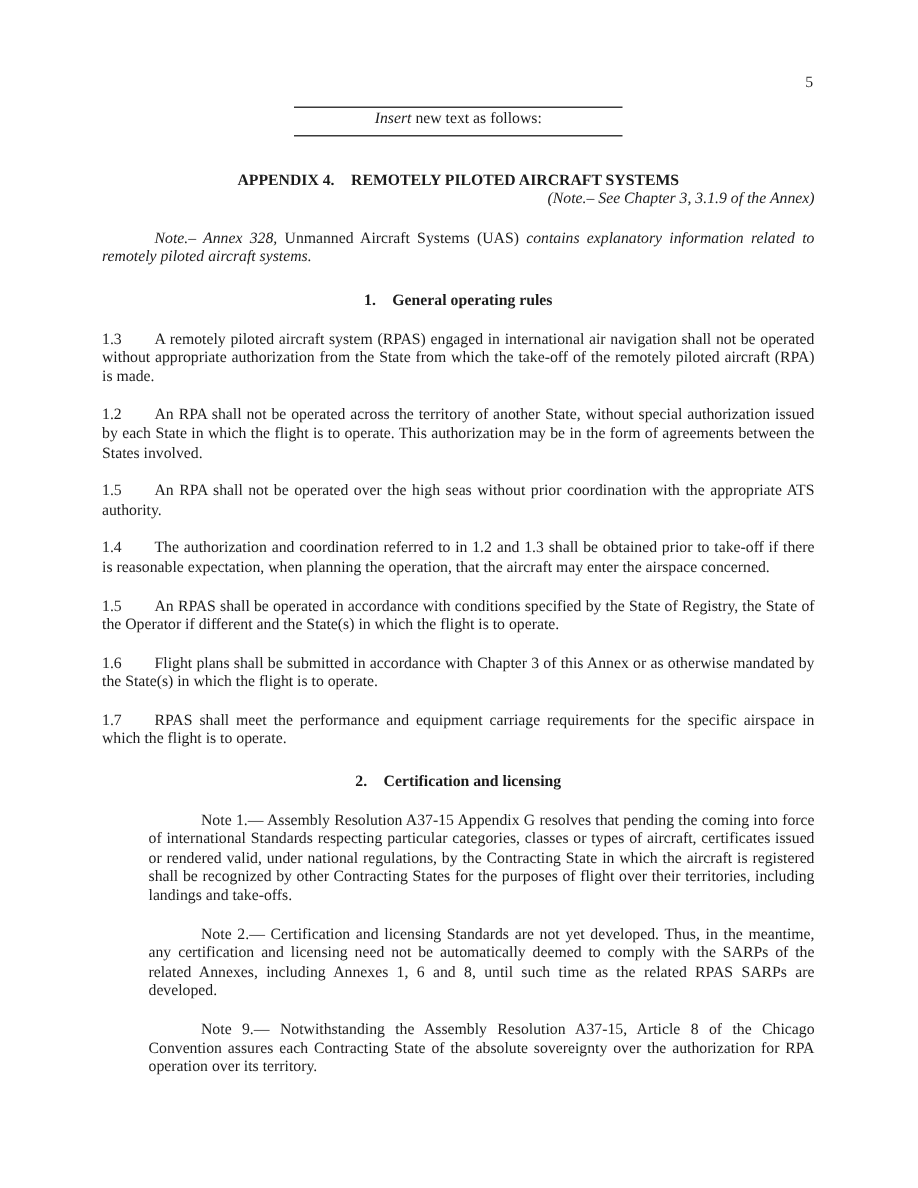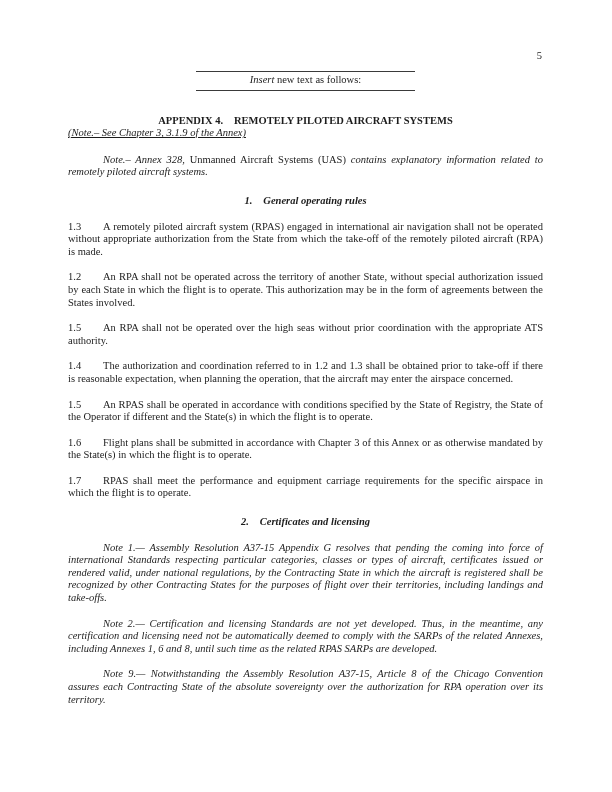--- a/index.html
+++ b/index.html
@@ -39,51 +39,49 @@
   }
   .italic { font-style: italic; }
   .roman  { font-style: normal; margin-top: 28px; }
   .appendix-heading {
     margin-top: 24px;
     text-align: center;
     font-weight: bold;
   }
   .heading-gap { margin-right: 11px; }
   .appendix-subnote {
-    text-align: left;
+    text-align: right;
     font-style: italic;
-    text-decoration: underline;
   }
   .intro-note {
     margin-top: 14px;
     text-align: justify;
     text-indent: 35px;
     font-style: italic;
   }
   .section-heading {
     margin-top: 16px;
     text-align: center;
     font-weight: bold;
-    font-style: italic;
   }
   p { margin: 0; }
   .para {
     margin-top: 13px;
     text-align: justify;
   }
   .pnum {
     display: inline-block;
     width: 35px;
     font-style: normal;
   }
   .note-para {
     margin-top: 13px;
     text-align: justify;
     text-indent: 35px;
-    font-style: italic;
+    margin-left: 31px;
   }
 </style>
 </head>
 <body>
 
 <div class="page">
 
   <div class="page-number">5</div>
 
   <div class="content">
@@ -113,21 +111,21 @@
 
     <p class="para"><span class="pnum">1.4</span><span>The authorization and coordination referred to in 1.2 and 1.3 shall be obtained prior to take-off if there is reasonable expectation, when planning the operation, that the aircraft may enter the airspace concerned.</span></p>
 
     <p class="para"><span class="pnum">1.5</span><span>An RPAS shall be operated in accordance with conditions specified by the State of Registry, the State of the Operator if different and the State(s) in which the flight is to operate.</span></p>
 
     <p class="para"><span class="pnum">1.6</span><span>Flight plans shall be submitted in accordance with Chapter 3 of this Annex or as otherwise mandated by the State(s) in which the flight is to operate.</span></p>
 
     <p class="para"><span class="pnum">1.7</span><span>RPAS shall meet the performance and equipment carriage requirements for the specific airspace in which the flight is to operate.</span></p>
 
     <div class="section-heading">
-      <span class="heading-gap">2.</span><span>Certificates and licensing</span>
+      <span class="heading-gap">2.</span><span>Certification and licensing</span>
     </div>
 
     <p class="note-para">Note 1.— Assembly Resolution A37-15 Appendix G resolves that pending the coming into force of international Standards respecting particular categories, classes or types of aircraft, certificates issued or rendered valid, under national regulations, by the Contracting State in which the aircraft is registered shall be recognized by other Contracting States for the purposes of flight over their territories, including landings and take-offs.</p>
     <p class="note-para">Note 2.— Certification and licensing Standards are not yet developed. Thus, in the meantime, any certification and licensing need not be automatically deemed to comply with the SARPs of the related Annexes, including Annexes 1, 6 and 8, until such time as the related RPAS SARPs are developed.</p>
     <p class="note-para">Note 9.— Notwithstanding the Assembly Resolution A37-15, Article 8 of the Chicago Convention assures each Contracting State of the absolute sovereignty over the authorization for RPA operation over its territory.</p>
 
   </div>
 </div>
 
 </body></html>

